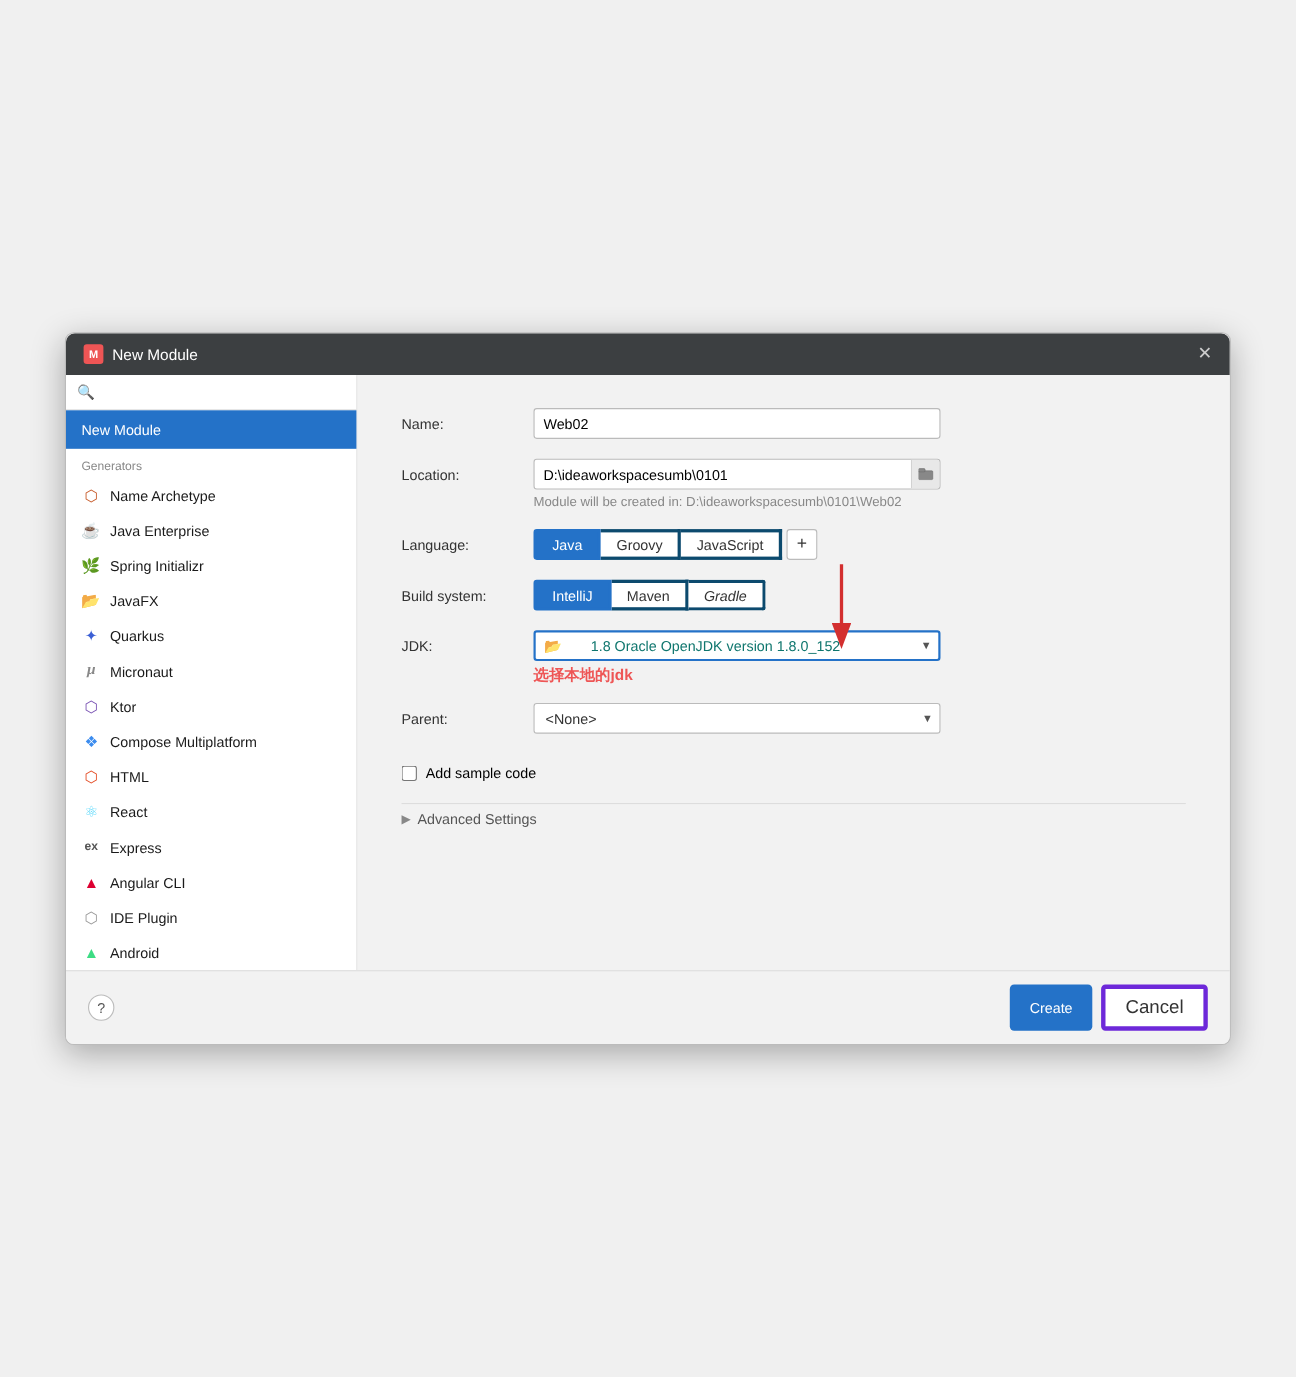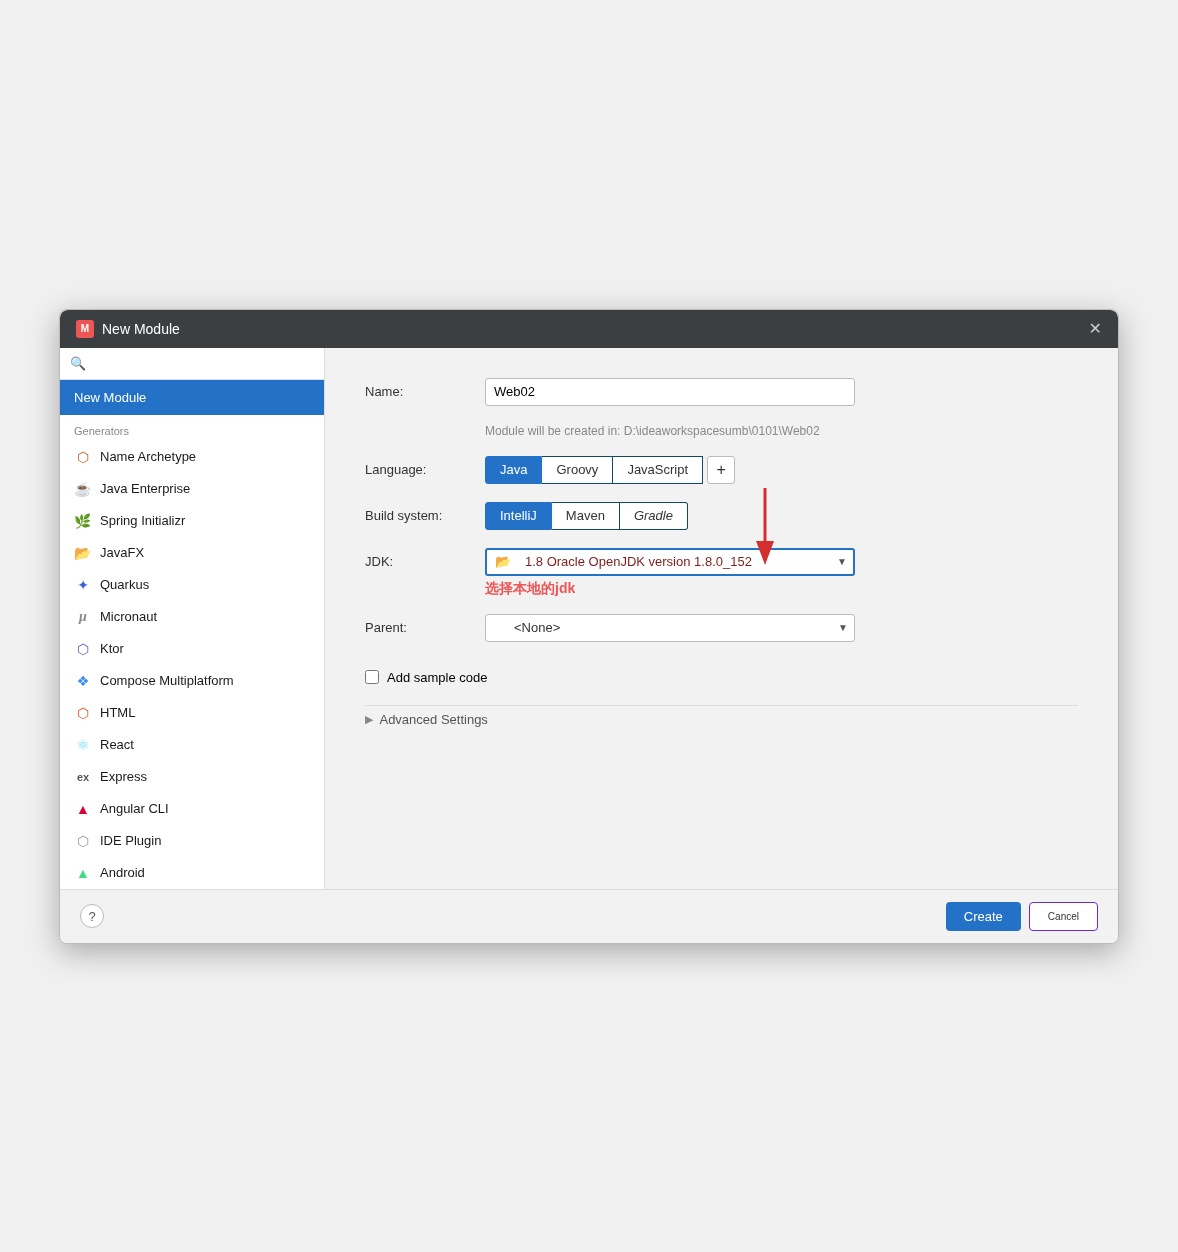--- a/index.html
+++ b/index.html
@@ -197,21 +197,21 @@
       font-size: 12px;
       margin-bottom: 18px;
     }
     .btn-group {
       display: flex;
       gap: 0;
     }
     .toggle-btn {
       height: 28px;
       padding: 0 14px;
-      border: 1px solid #0c4a6e;
+      border: 3px solid #0c4a6e;
       background: #fff;
       cursor: pointer;
       font-size: 13px;
       color: #333;
     }
     .toggle-btn:first-child {
       border-radius: 3px 0 0 3px;
     }
     .toggle-btn:last-child {
       border-radius: 0 3px 3px 0;
@@ -275,21 +275,21 @@
       flex: 1;
       max-width: 370px;
       position: relative;
     }
     .parent-select-display {
       width: 100%;
       height: 28px;
       border: 1px solid #bbb;
       border-radius: 3px;
       background: #fff;
-      padding: 0 28px 0 28px;
+      padding: 0 28px 0 10px;
       font-size: 13px;
       color: #333;
       display: flex;
       align-items: center;
       cursor: pointer;
       position: relative;
     }
     .parent-select-display .chevron-icon {
       position: absolute;
       right: 6px;
@@ -365,24 +365,24 @@
       color: #fff;
       border: none;
       border-radius: 4px;
       padding: 7px 18px;
       font-size: 13px;
       cursor: pointer;
     }
     .cancel-btn {
       background: #fff;
       color: #333;
-      border: 1px solid #6d28d9;
+      border: 4px solid #6d28d9;
       border-radius: 4px;
       padding: 7px 18px;
-      font-size: 10px;
+      font-size: 17px;
       cursor: pointer;
     }
     .maven-icon { color: #c75b2a; }
     .java-icon { color: #e8a020; }
     .spring-icon { color: #6aaf32; }
     .javafx-icon { color: #888; }
     .quarkus-icon { color: #3b5fd5; }
     .micronaut-icon { color: #888; }
     .ktor-icon { color: #7952b3; }
     .compose-icon { color: #3b8cef; }
@@ -474,20 +474,32 @@
       </div>
     </div>
 
     <div class="main-content">
 
       <div class="form-row">
         <span class="form-label">Name:</span>
         <input class="form-input" type="text" value="Web02" style="">
       </div>
 
+      <div class="location-row">
+        <span class="form-label">Location:</span>
+        <div class="location-input-wrap">
+          <input class="location-input" type="text" value="D:\ideaworkspacesumb\0101" style="">
+          <button class="browse-btn">
+            <svg width="14" height="12" viewBox="0 0 14 12" fill="none">
+              <rect x="0" y="3" width="13" height="8" rx="1" fill="#888" stroke="#666" stroke-width="0.5"></rect>
+              <rect x="0" y="1" width="6" height="3" rx="1" fill="#888" stroke="#666" stroke-width="0.5"></rect>
+            </svg>
+          </button>
+        </div>
+      </div>
       <div class="hint-text">Module will be created in: D:\ideaworkspacesumb\0101\Web02</div>
 
       <div class="form-row">
         <span class="form-label">Language:</span>
         <div class="btn-group">
           <button class="toggle-btn active">Java</button>
           <button class="toggle-btn">Groovy</button>
           <button class="toggle-btn">JavaScript</button>
           <button class="plus-btn">+</button>
         </div>
@@ -501,21 +513,21 @@
           <button class="toggle-btn">Gradle</button>
         </div>
       </div>
 
       <div style="position:relative; margin-bottom: 6px;">
         <div class="form-row" style="margin-bottom:0; position:relative;">
           <span class="form-label">JDK:</span>
           <div class="jdk-select-wrap">
             <div class="jdk-select-display">
               <span class="folder-icon-small">📂</span>
-              <span style="font-size:13px; color:#7f1d1d; padding-left:6px;">1.8  Oracle OpenJDK version 1.8.0_152</span>
+              <span style="font-size:13px; color:#0f766e; padding-left:6px;margin-left:12px;">1.8  Oracle OpenJDK version 1.8.0_152</span>
               <span class="chevron-icon">▼</span>
             </div>
           </div>
         </div>
 
         <div style="position:absolute; top:-70px; left:380px; pointer-events:none; z-index:10;">
           <svg width="80" height="90" viewBox="0 0 80 90">
             <defs>
               <marker id="arrowhead" markerWidth="8" markerHeight="6" refX="4" refY="3" orient="auto">
                 <polygon points="0 0, 8 3, 0 6" fill="#d32f2f"></polygon>

